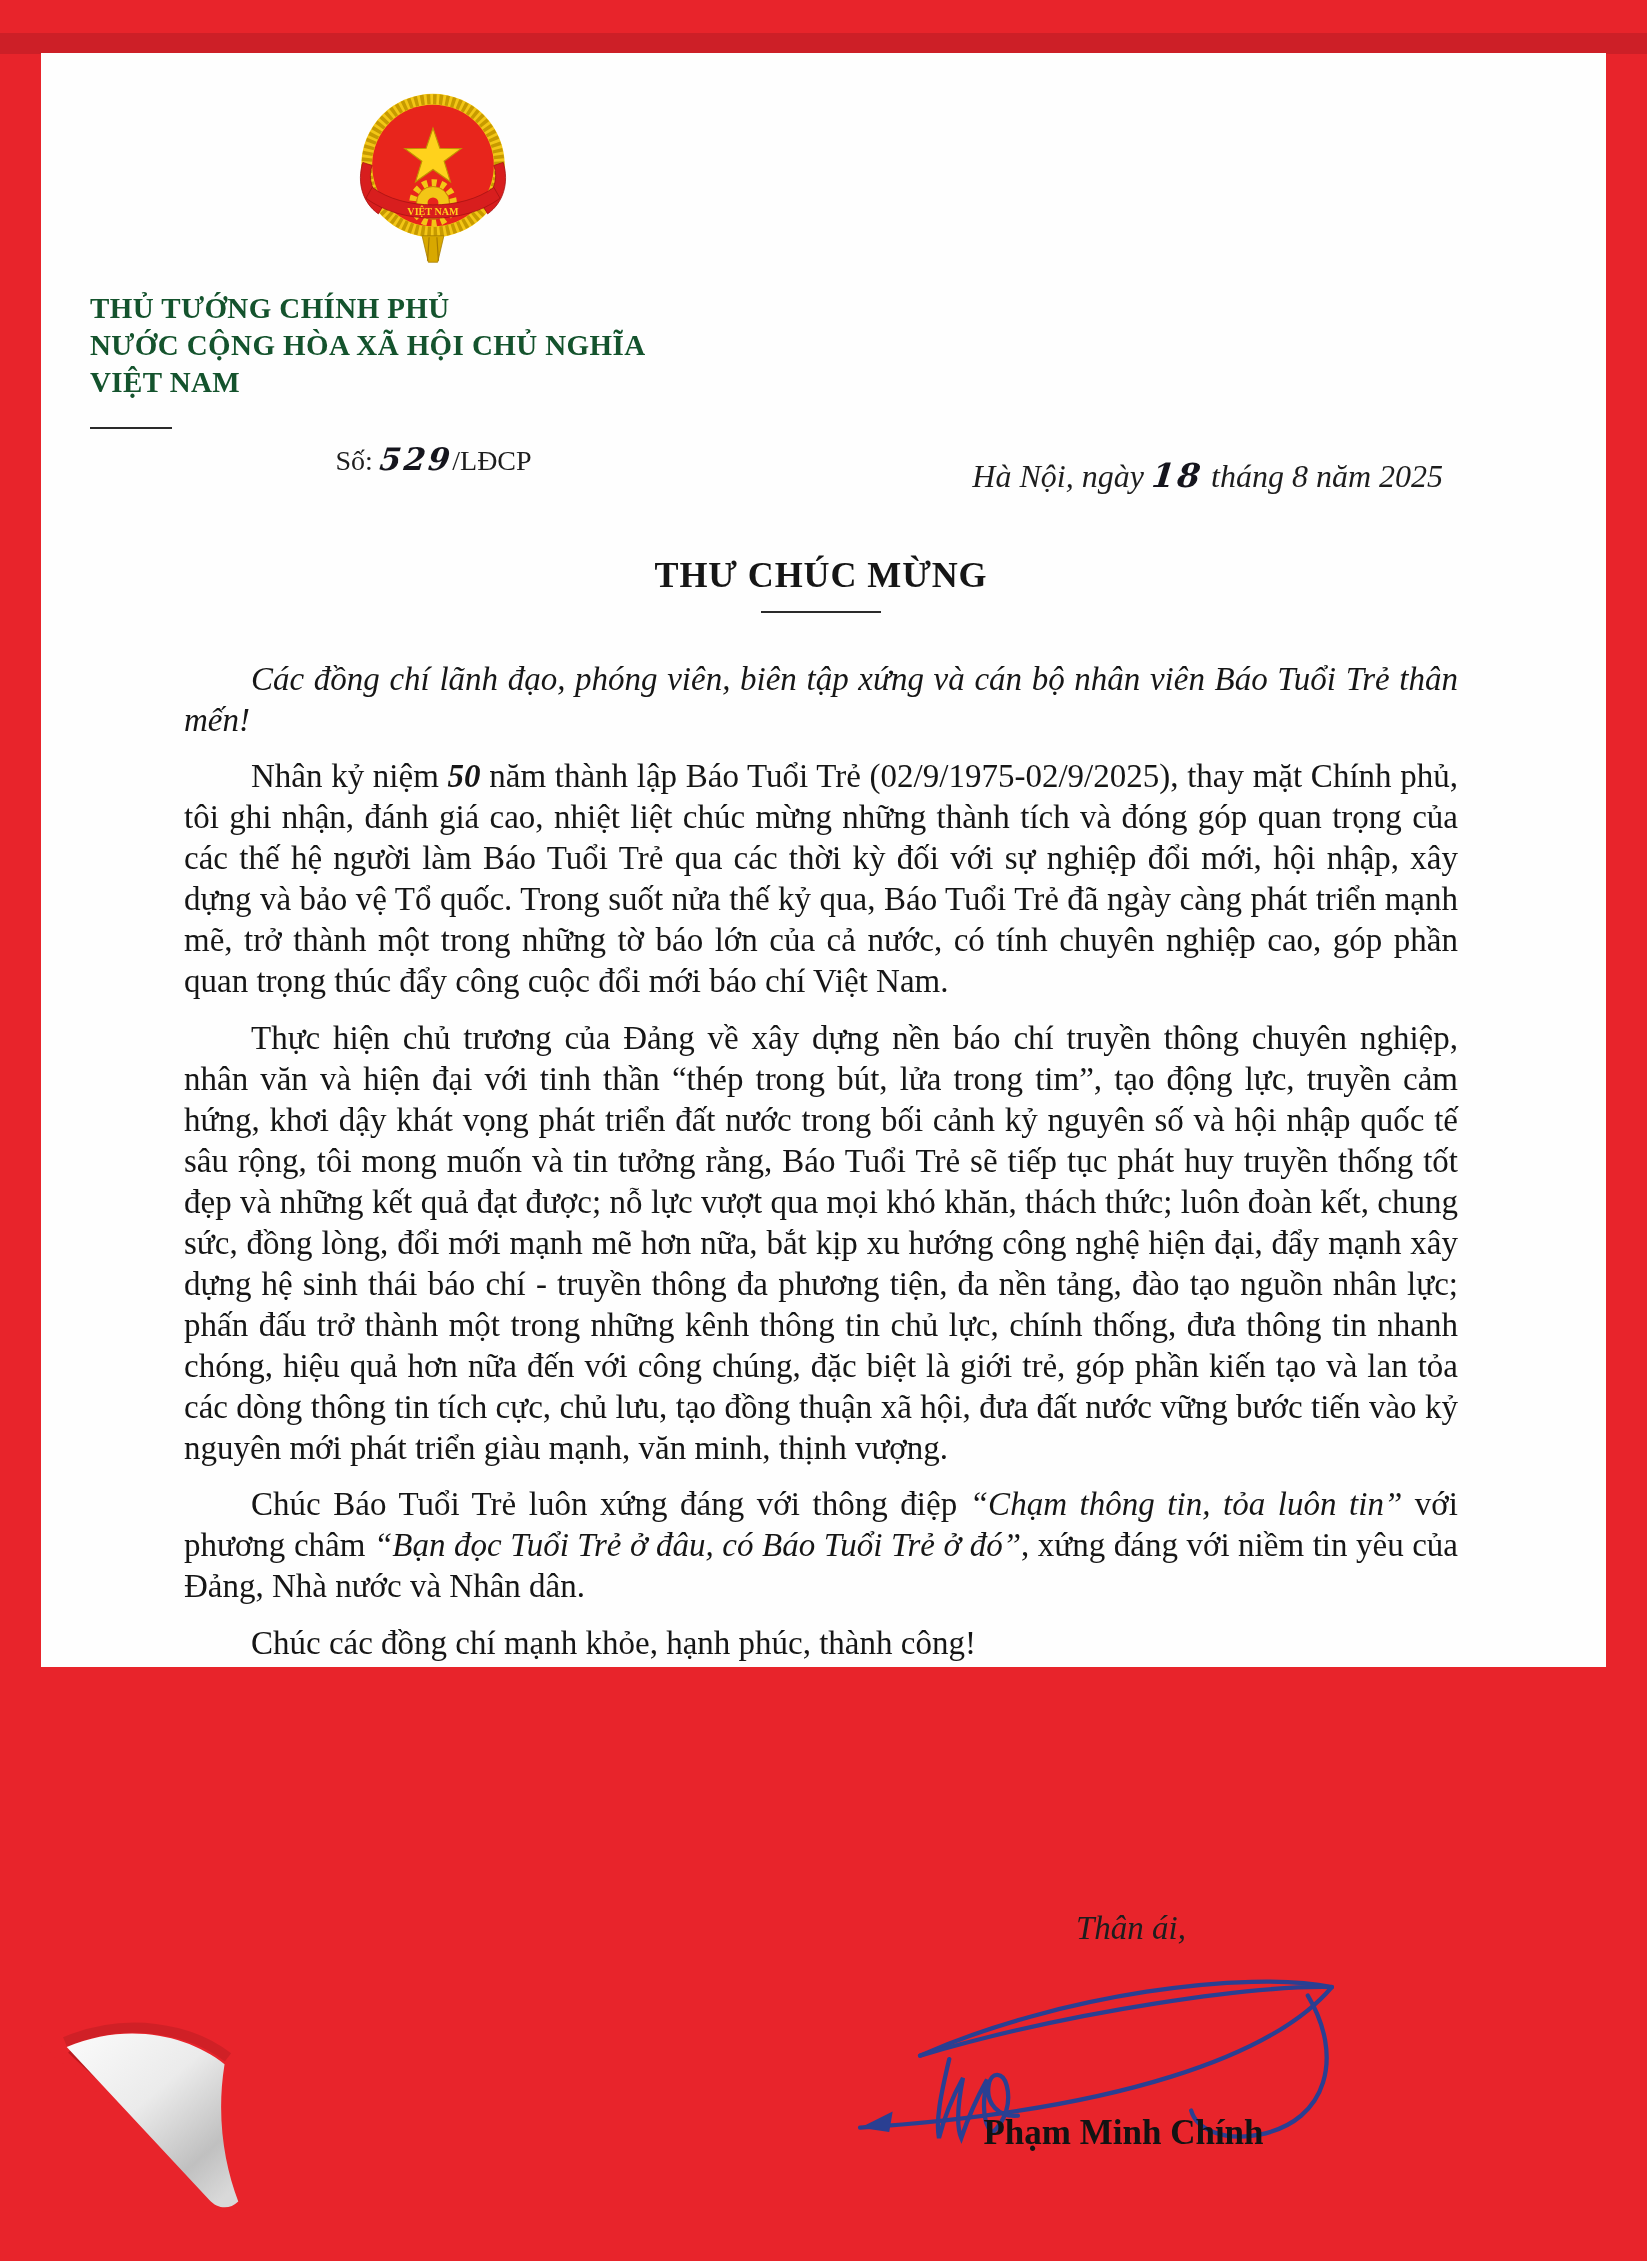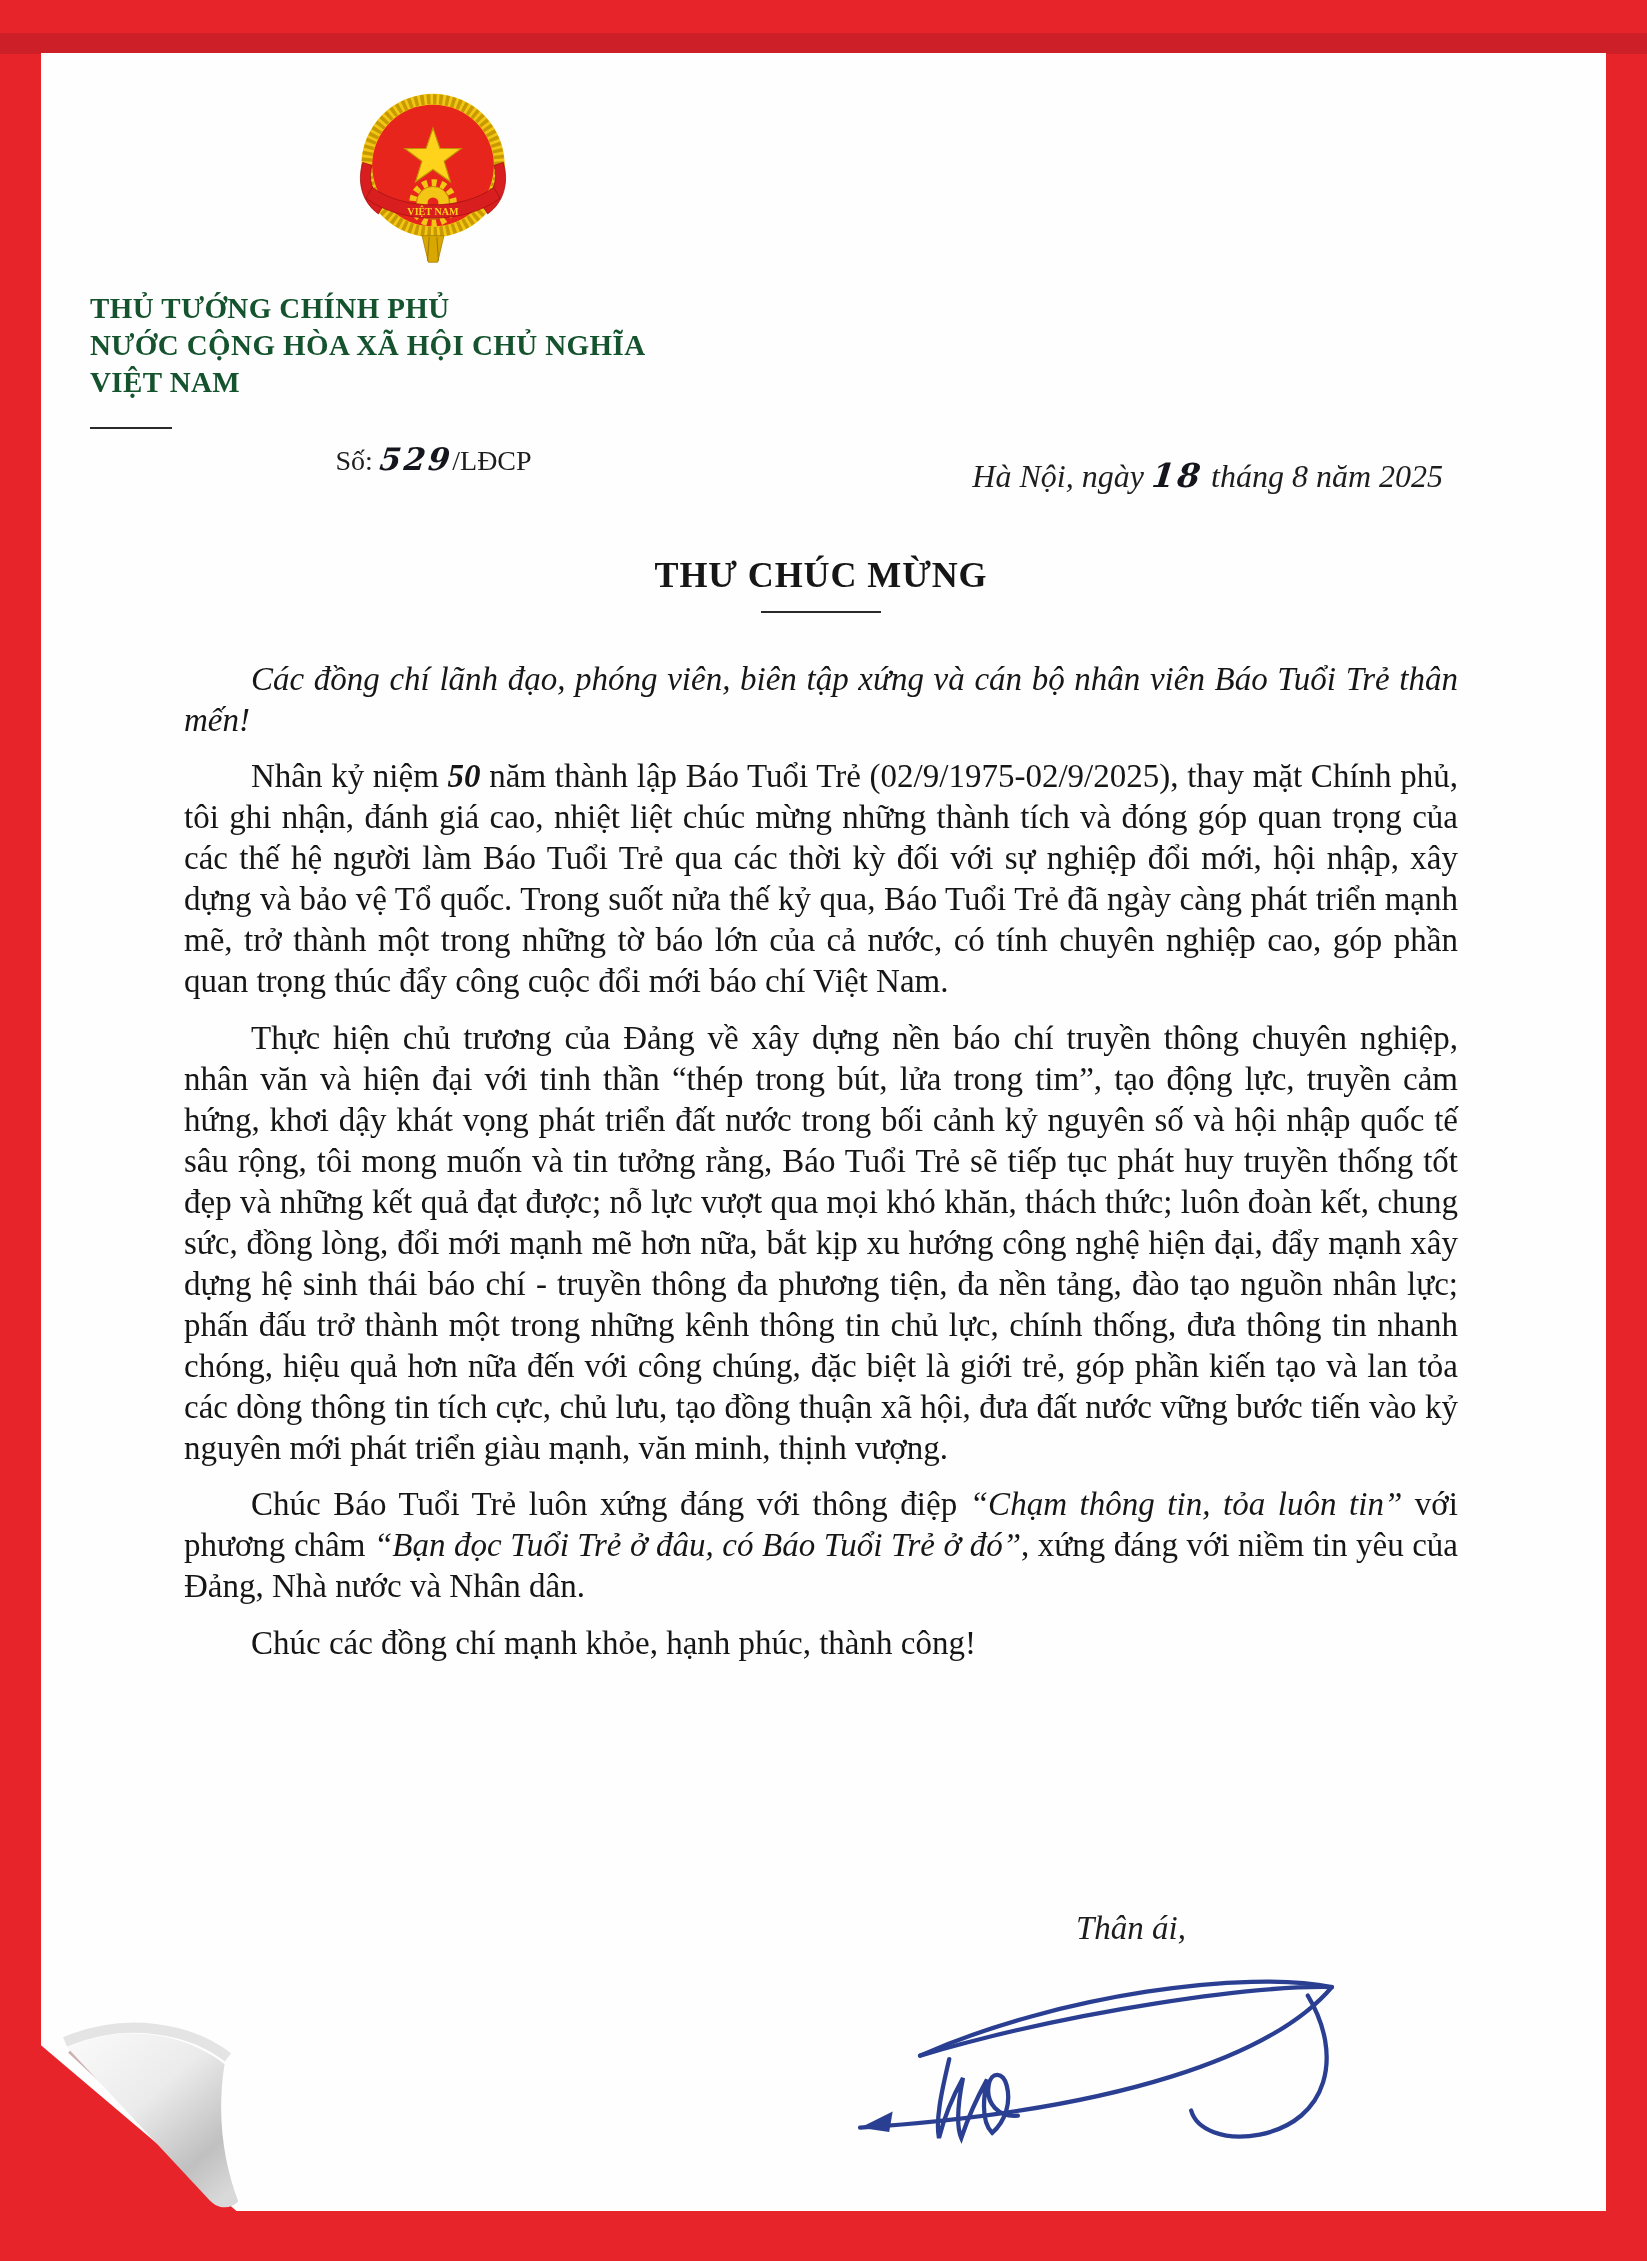--- a/index.html
+++ b/index.html
@@ -3,21 +3,21 @@
 <meta charset="utf-8">
 <style>
   html,body{margin:0;padding:0;}
   body{
     width:1648px;height:2261px;position:relative;overflow:hidden;
     background:#e8242b;
     font-family:"Liberation Serif","DejaVu Serif",serif;
   }
   .edge-shade{position:absolute;left:0;top:33px;width:1648px;height:20.6px;background:#cd1f27;}
   .paper{
-    position:absolute;left:41px;top:53px;width:1565px;height:2158px;
+    position:absolute;left:41px;top:53px;width:1565px;height:1614px;
     background:#fefefe;
   }
   
   .emblem{position:absolute;left:314px;top:34px;width:156px;height:182px;}
   .org-block{
     position:absolute;left:49px;top:237px;width:687px;text-align:left;
     font-weight:bold;font-size:29px;line-height:37px;color:#14532d;letter-spacing:0.4px;
   }
   .org-divider{display:inline-block;width:82px;border-top:2.6px solid #2a2a2a;margin-top:20.6px;}
   .doc-number{
@@ -111,20 +111,21 @@
 
   <svg class="signature" viewBox="0 0 656 232" fill="none" stroke="#2a3f92" stroke-width="5" stroke-linecap="round">
     <path d="M148,122 C310,50 530,22 628,42"></path>
     <path d="M148,122 C330,68 540,40 628,42"></path>
     <path d="M628,42 C560,122 380,186 78,206"></path>
     <polygon points="78,206 116,187 112,211" fill="#2a3f92" stroke="none"></polygon>
     <path d="M182,126 C172,168 166,198 170,218 C176,194 188,166 198,148 C192,178 190,204 196,218 C204,194 216,168 226,150 C220,180 222,202 232,212 C248,198 254,176 249,157 C245,141 231,140 228,156 C224,178 240,194 262,192"></path>
     <path d="M600,52 C642,122 624,198 544,214 C502,222 470,208 464,186"></path>
   </svg>
 
+  <div class="signer-name">Phạm Minh Chính</div>
 
   <svg class="curl" viewBox="0 0 260 250">
     <defs>
       <linearGradient id="foldGrad" x1="0" y1="0" x2="0.85" y2="1">
         <stop offset="0" stop-color="#fbfbfb"></stop>
         <stop offset="0.45" stop-color="#ebebeb"></stop>
         <stop offset="0.8" stop-color="#c0c0c0"></stop>
         <stop offset="1" stop-color="#d9d9d9"></stop>
       </linearGradient>
     </defs>

